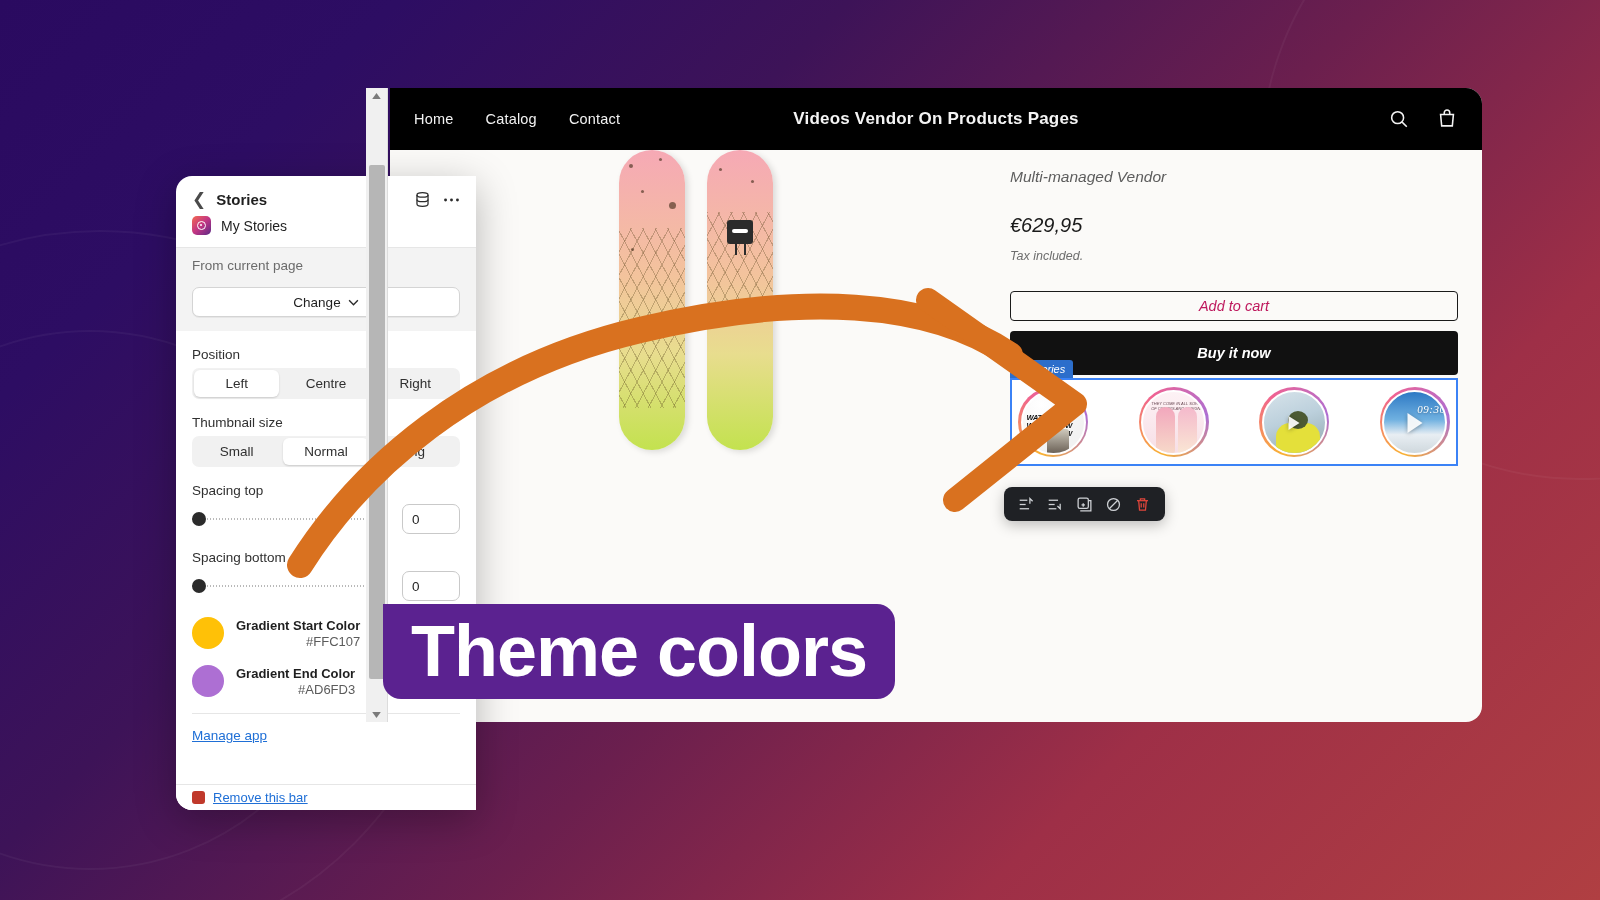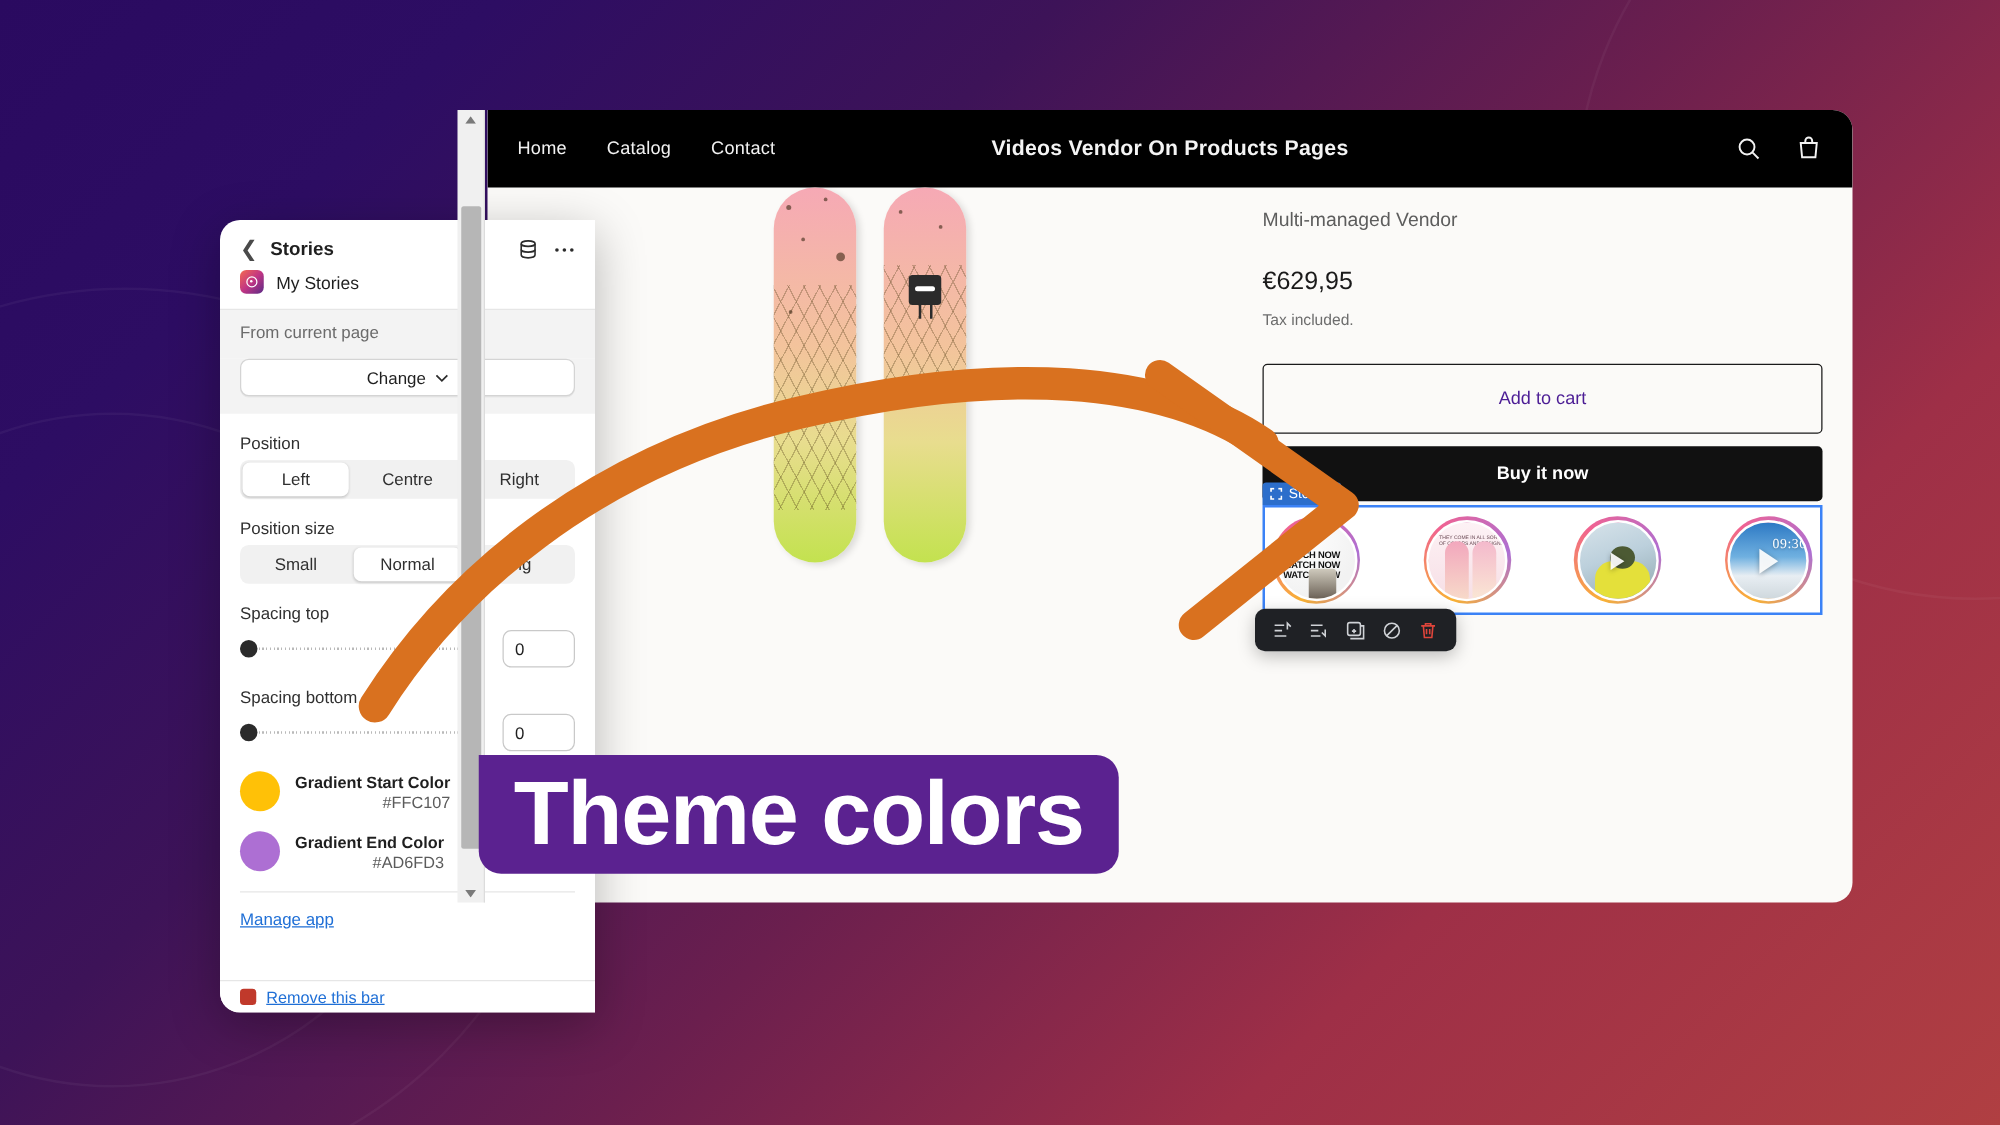--- a/index.html
+++ b/index.html
@@ -83,28 +83,28 @@
     width: 26px; height: 24px; background: #2b2b2b; border-radius: 3px;
   }
   .robot:after {
     content:""; position:absolute; left:5px; top:9px; width:16px; height:4px;
     background:#fff; border-radius:2px;
     box-shadow: none;
   }
   .robot .leg { position:absolute; bottom:-11px; width:1.5px; height:11px; background:#2b2b2b; }
 
   
-  .info { width: 480px; padding: 18px 24px 16px 8px; }
+  .info { width: 480px; padding: 18px 24px 16px 8px; font-style: italic; }
   .vendor { color: #5d5d5d; font-size: 15.5px; margin-bottom: 28px; }
   .price { font-size: 20px; color: #1a1a1a; margin-bottom: 12px; }
   .tax { font-size: 12.5px; color: #6d6d6d; margin-bottom: 28px; }
   .btn-outline {
-    height: 56px; border: 1.5px solid #1a1a1a; border-radius: 4px;
+    height: 30px; border: 1.5px solid #1a1a1a; border-radius: 4px;
     display: flex; align-items: center; justify-content: center;
-    font-size: 14.5px; color: #4c1d95; background: #fbfaf8; cursor: pointer;
+    font-size: 14.5px; color: #be185d; background: #fbfaf8; cursor: pointer;
     margin-bottom: 10px;
   }
   .btn-solid {
     height: 44px; background: #111; color: #fff; border-radius: 4px;
     display: flex; align-items: center; justify-content: center;
     font-size: 14.5px; font-weight: bold; cursor: pointer;
   }
 
   
   .stories-wrap { position: relative; margin-top: 3px; }
@@ -470,21 +470,21 @@
       <div class="field">
         <div class="lbl">Position</div>
         <div class="seg">
           <div class="on">Left</div>
           <div>Centre</div>
           <div>Right</div>
         </div>
       </div>
 
       <div class="field">
-        <div class="lbl">Position size</div>
+        <div class="lbl">Thumbnail size</div>
         <div class="seg">
           <div>Small</div>
           <div class="on">Normal</div>
           <div>Big</div>
         </div>
       </div>
 
       <div class="field">
         <div class="lbl">Spacing top</div>
         <div class="slider-row">

